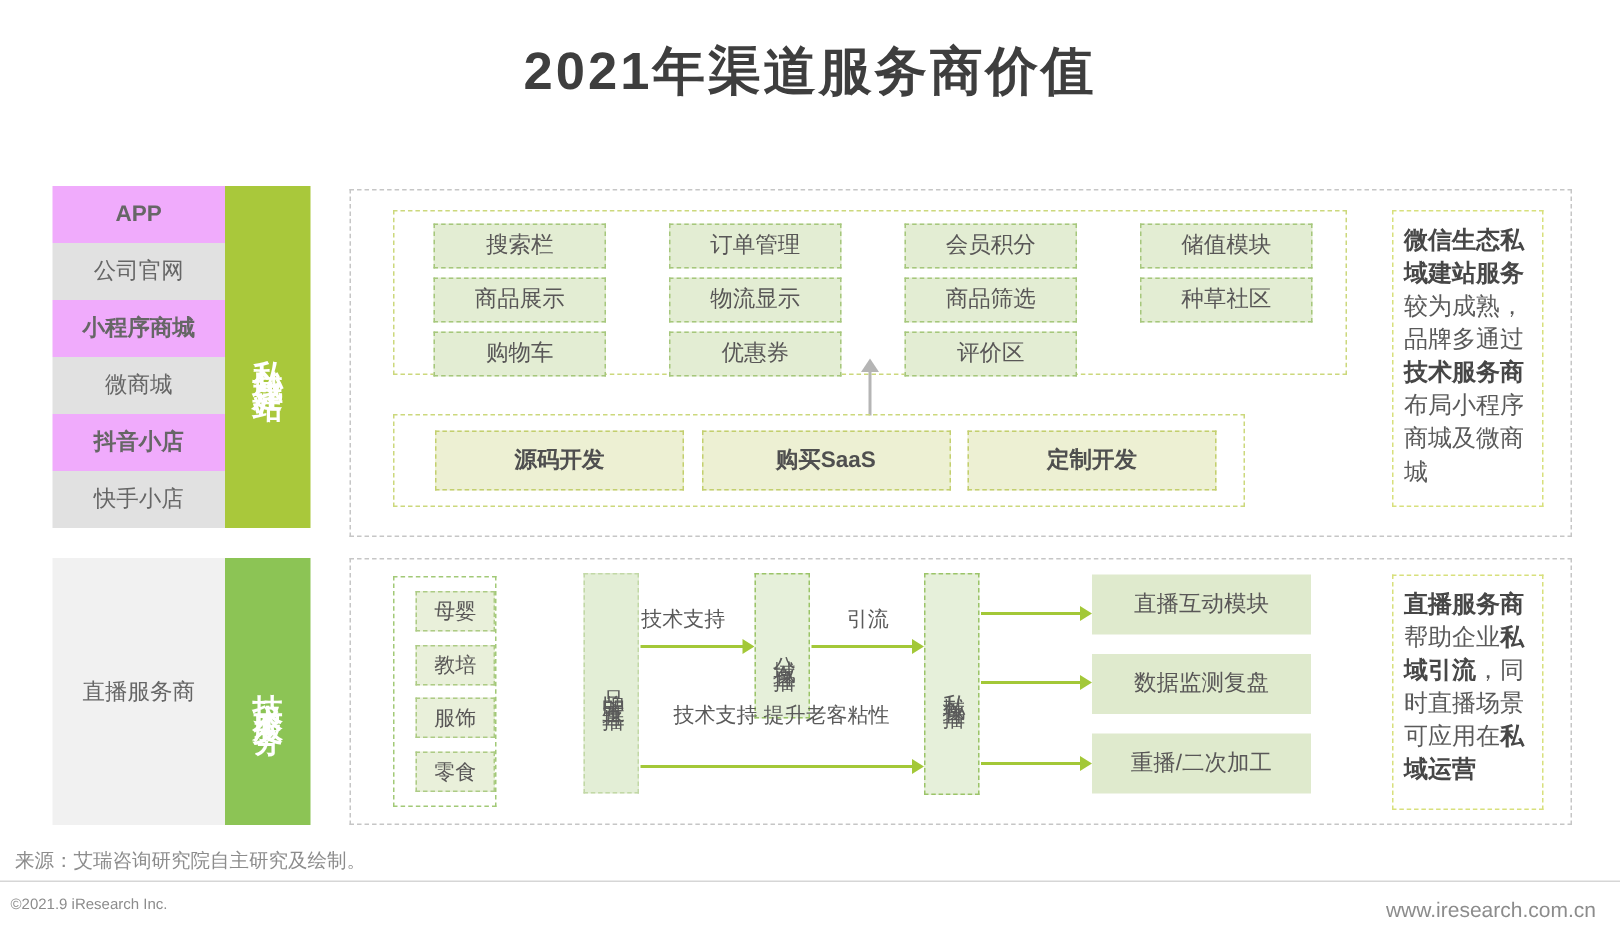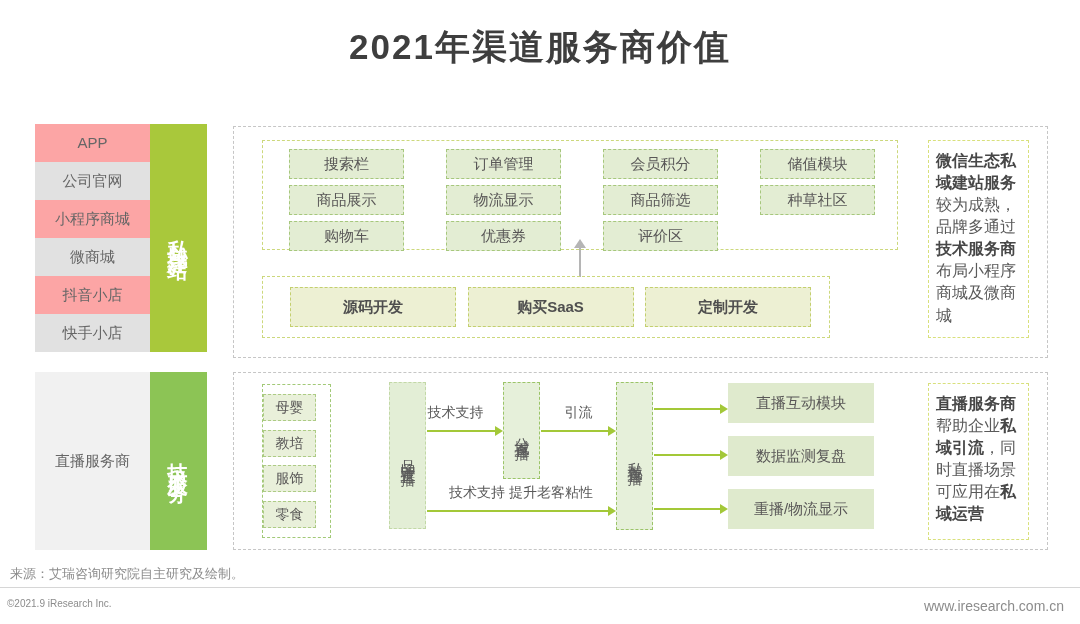--- a/index.html
+++ b/index.html
@@ -5,21 +5,21 @@
   html,body{margin:0;padding:0;background:#fff;}
   .canvas{position:relative;width:1080px;height:624px;background:#ffffff;
     font-family:"Liberation Sans",sans-serif;color:#595757;overflow:hidden;}
 
   .title{position:absolute;top:24px;left:0;width:100%;text-align:center;
     font-size:35px;font-weight:bold;color:#3e3e3e;letter-spacing:2px;}
 
   
   .side-row{position:absolute;left:35px;width:115px;height:38px;line-height:38px;
     text-align:center;font-size:15px;color:#666;}
-  .side-row.shade-a{background:#fca5a5;}
+  .side-row.shade-a{background:#f0abfc;font-weight:bold;}
   .side-row.shade-b{background:#e1e1e1;}
   .band{position:absolute;left:150px;width:57px;display:flex;align-items:center;justify-content:center;}
   .band.top{top:124px;height:228px;background:#a9c83b;}
   .band.bottom{top:372px;height:178px;background:#8cc455;}
   .band .vtext{writing-mode:vertical-rl;text-orientation:upright;color:#fff;
     font-weight:bold;font-size:20px;letter-spacing:7px;}
   .live-provider{position:absolute;left:35px;top:372px;width:115px;height:178px;background:#f1f1f1;
     display:flex;align-items:center;justify-content:center;font-size:15px;color:#666;}
 
   
@@ -47,21 +47,21 @@
   
   .note-box{position:absolute;left:928px;width:101px;border:1px dashed #d8e07c;box-sizing:border-box;
     padding:9px 7px;font-size:16px;line-height:1.38;color:#5a5a5a;}
   #note-top{top:140px;height:198px;}
   #note-bottom{top:383px;height:157px;}
   .seg.bold{font-weight:bold;color:#474747;}
 
   
   .industries-wrap{position:absolute;left:262px;top:384px;width:69px;height:154px;
     border:1px dashed #a2c977;box-sizing:border-box;display:flex;flex-direction:column;
-    justify-content:space-evenly;align-items:flex-start;}
+    justify-content:space-evenly;align-items:flex-end;}
   .industry-box{width:53px;height:27px;line-height:25px;text-align:center;background:#e9f0da;
     border:1px dashed #adcb85;font-size:14px;box-sizing:border-box;}
   .vbox{position:absolute;display:flex;align-items:center;justify-content:center;box-sizing:border-box;}
   .vbox .vlabel{writing-mode:vertical-rl;text-orientation:upright;font-size:15px;
     letter-spacing:3px;color:#5a5a5a;}
   #brand-box{left:389px;top:382px;width:37px;height:147px;background:#e3eed6;border:1px dashed #c2d8a6;}
   #public-box{left:503px;top:382px;width:37px;height:97px;background:#e6f0da;border:1px dashed #9bc468;}
   #private-box{left:616px;top:382px;width:37px;height:148px;background:#e6f0da;border:1px dashed #9bc468;}
 
   .h-arrow{position:absolute;height:10px;}
@@ -71,21 +71,21 @@
   #arrow-tech{left:427px;top:426px;width:76px;}
   #arrow-referral{left:541px;top:426px;width:75px;}
   #arrow-retention{left:427px;top:506px;width:189px;}
   #arrow-out-1{left:654px;top:404px;width:74px;}
   #arrow-out-2{left:654px;top:450px;width:74px;}
   #arrow-out-3{left:654px;top:504px;width:74px;}
 
   .flow-label{position:absolute;font-size:14px;color:#5a5a5a;white-space:nowrap;text-align:center;}
   #label-tech{left:427px;top:404px;width:57px;}
   #label-referral{left:541px;top:404px;width:75px;}
-  #label-retention{left:425px;top:484px;width:192px;}
+  #label-retention{left:425px;top:468px;width:192px;}
 
   .out-box{position:absolute;left:728px;width:146px;height:40px;line-height:40px;
     text-align:center;background:#dfeacd;font-size:15px;color:#595757;}
   #out-1{top:383px;} #out-2{top:436px;} #out-3{top:489px;}
 
   
   .source{position:absolute;left:10px;top:565px;font-size:13px;color:#8c8c8c;}
   .divider{position:absolute;left:0;top:587px;width:1080px;border-top:1px solid #d6d6d6;}
   .copyright{position:absolute;left:7px;top:598px;font-size:10px;color:#8c8c8c;}
   .website{position:absolute;right:16px;top:598px;font-size:14px;color:#8c8c8c;}
@@ -191,21 +191,21 @@
       <div class="line"></div>
       <div class="head"></div>
     </div>
   <div class="h-arrow" id="arrow-out-3">
       <div class="line"></div>
       <div class="head"></div>
     </div>
 
   <div class="out-box" id="out-1">直播互动模块</div>
   <div class="out-box" id="out-2">数据监测复盘</div>
-  <div class="out-box" id="out-3">重播/物流显示</div>
+  <div class="out-box" id="out-3">重播/二次加工</div>
 
   <div class="note-box" id="note-bottom">
     <span class="seg bold">直播服务商</span><span class="seg">帮助企业</span><span class="seg bold">私域引流</span><span class="seg">，同时直播场景可应用在</span><span class="seg bold">私域运营</span>
   </div>
 
   <div class="source">来源：艾瑞咨询研究院自主研究及绘制。</div>
   <div class="divider"></div>
   <div class="copyright">©2021.9 iResearch Inc.</div>
   <div class="website">www.iresearch.com.cn</div>
 

